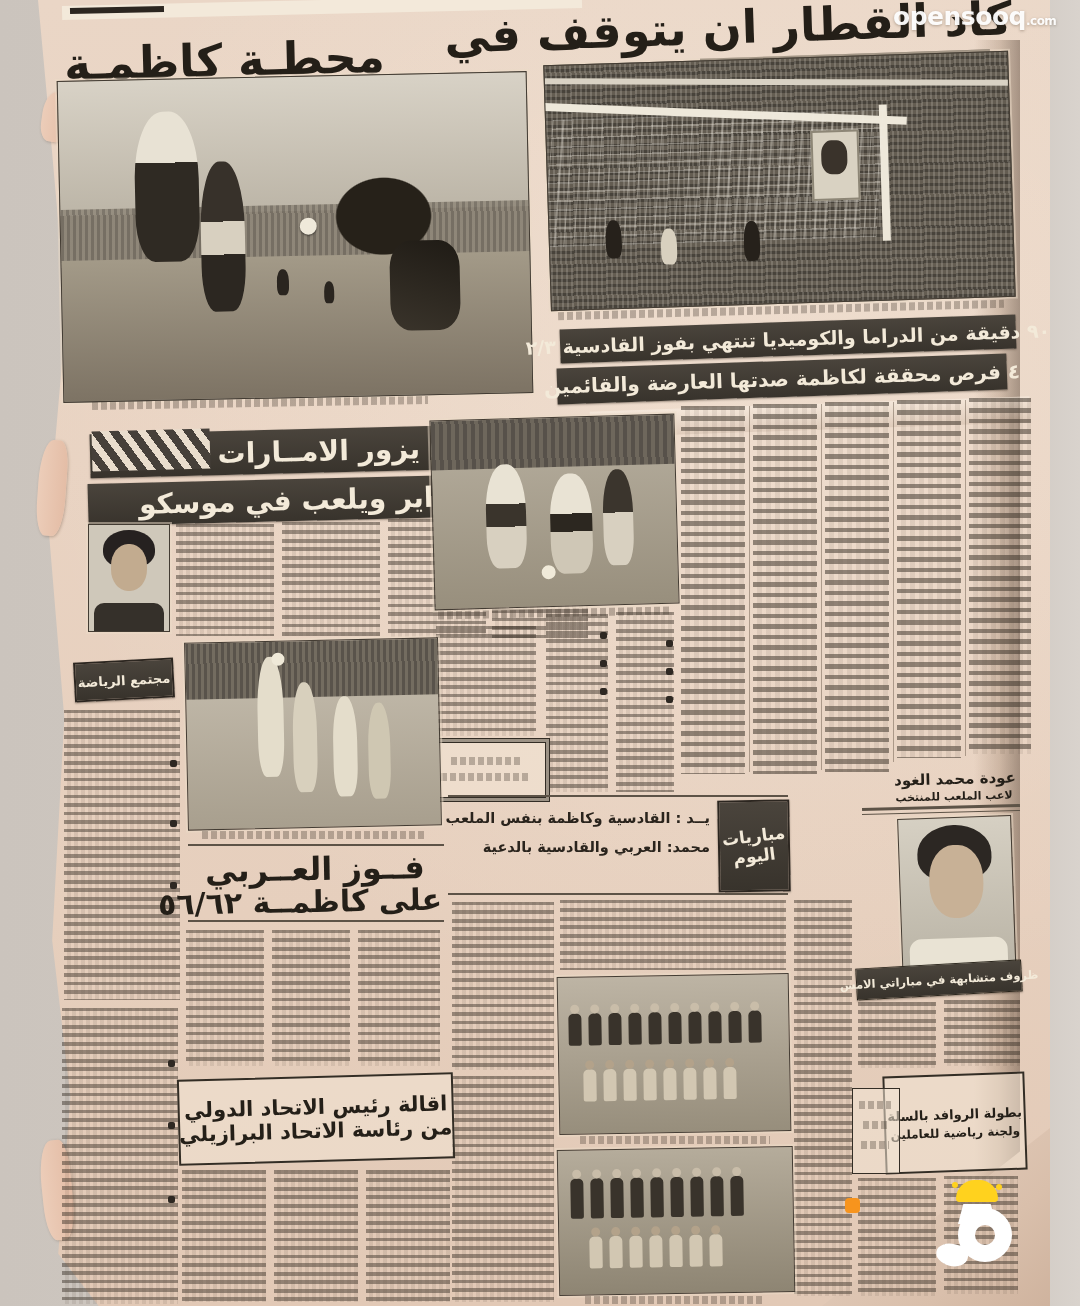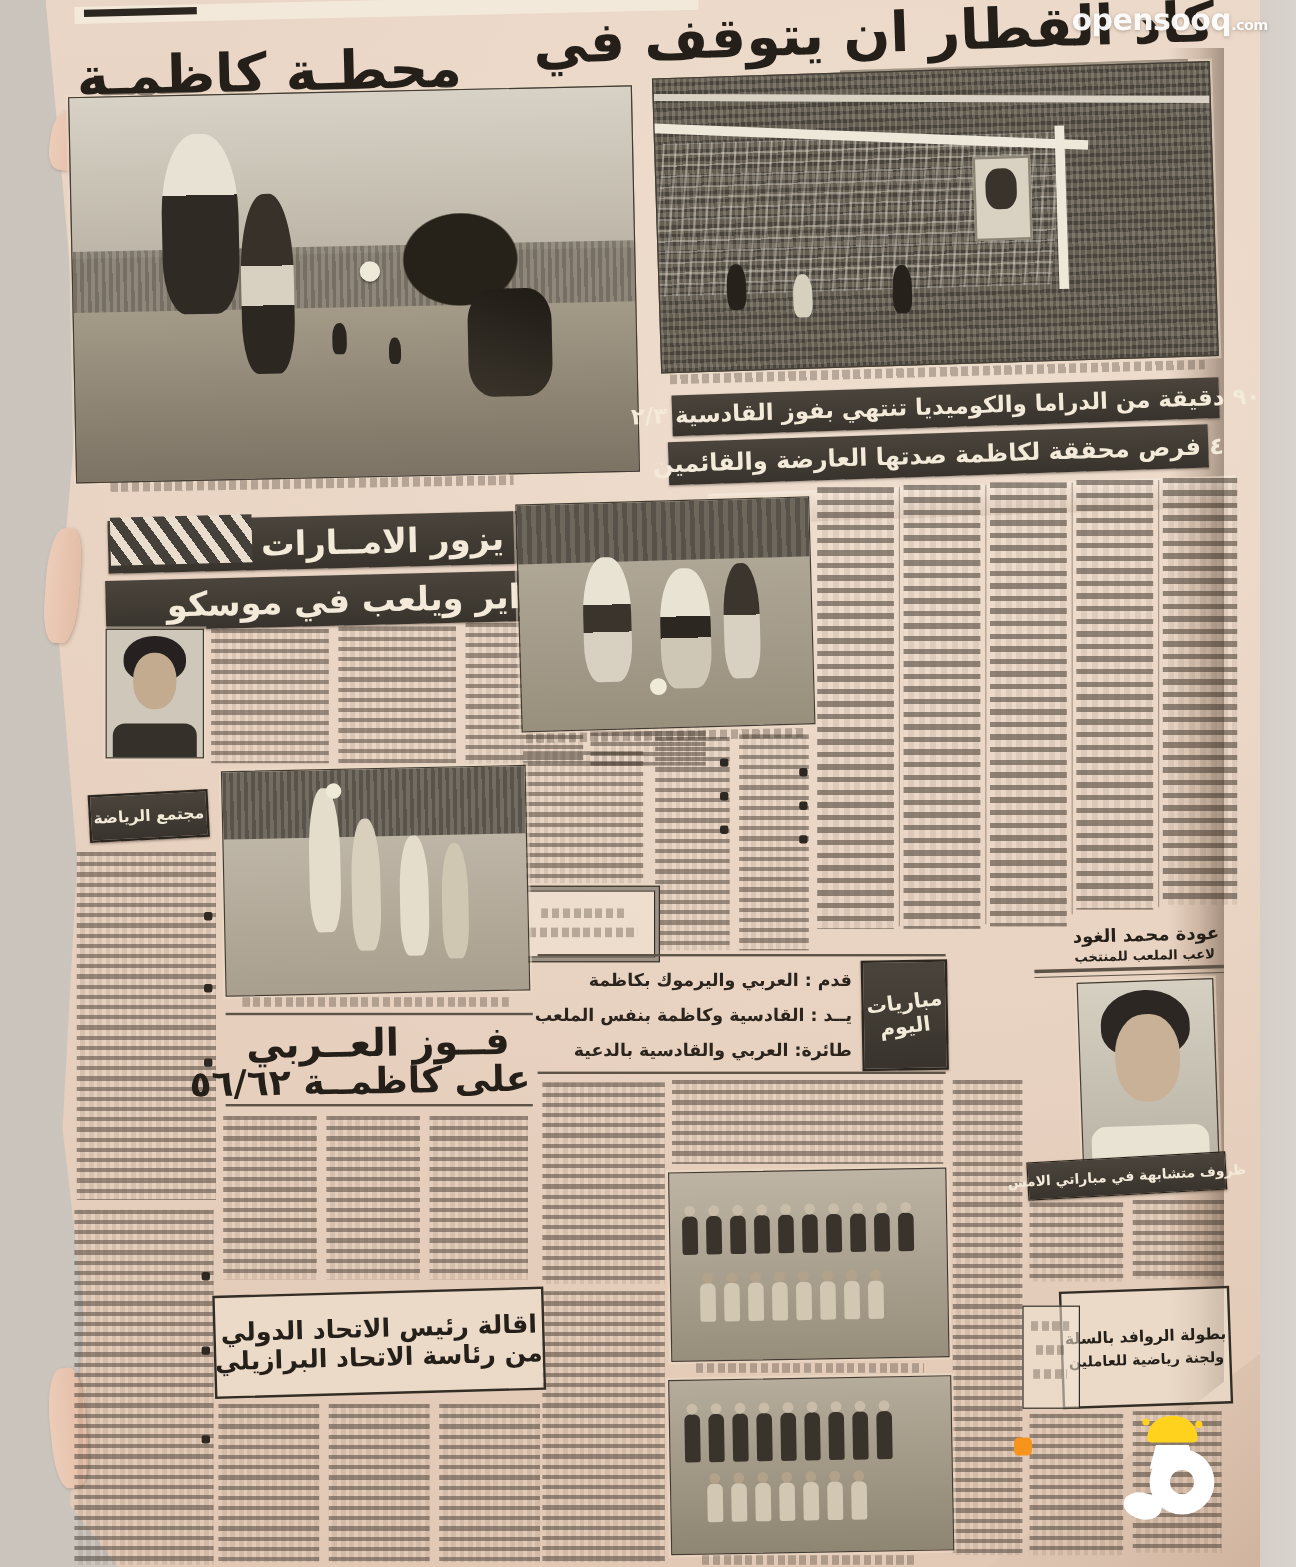--- a/index.html
+++ b/index.html
@@ -180,23 +180,22 @@
   <div class="abs hr" style="left:188px;top:844px;width:256px;height:2px;"></div>
   <div class="abs head" style="left:190px;top:850px;width:250px;font-size:32px;text-align:center;transform:rotate(-1deg);">فــوز العــربي</div>
   <div class="abs head" style="left:186px;top:884px;width:256px;font-size:30px;text-align:center;transform:rotate(-1deg);">على كاظمــة ٥٦/٦٢</div>
   <div class="abs hr" style="left:188px;top:920px;width:256px;height:2px;"></div>
   <div class="abs txt fine" style="left:186px;top:930px;width:78px;height:136px;"></div>
   <div class="abs txt fine" style="left:272px;top:930px;width:78px;height:136px;"></div>
   <div class="abs txt fine" style="left:358px;top:930px;width:82px;height:136px;"></div>
 
   <div class="abs hr" style="left:448px;top:795px;width:340px;height:2px;"></div>
   <div class="abs" style="left:448px;top:804px;width:262px;height:86px;direction:rtl;">
-    <div style="font-size:14.5px;font-weight:bold;color:#2a241d;line-height:29px;white-space:nowrap;">قدم : العربي واليرموك بكاظمة</div>
     <div style="font-size:14.5px;font-weight:bold;color:#2a241d;line-height:29px;white-space:nowrap;">يــد : القادسية وكاظمة بنفس الملعب</div>
-    <div style="font-size:14.5px;font-weight:bold;color:#2a241d;line-height:29px;white-space:nowrap;">طائرة: العربي والقادسية بالدعية</div>
+    <div style="font-size:14.5px;font-weight:bold;color:#2a241d;line-height:29px;white-space:nowrap;">محمد: العربي والقادسية بالدعية</div>
   </div>
   <div class="abs bar" style="left:718px;top:800px;width:68px;height:88px;flex-direction:column;font-size:17px;transform:rotate(-1deg);border:2px solid #2c2620;">
     <span style="display:block;transform:rotate(-6deg);">مباريات</span>
     <span style="display:block;transform:rotate(-6deg);">اليوم</span>
   </div>
   <div class="abs hr" style="left:448px;top:893px;width:340px;height:2px;"></div>
 
   <div class="abs txt fine" style="left:560px;top:900px;width:226px;height:70px;"></div>
   <div class="abs txt fine" style="left:452px;top:902px;width:102px;height:168px;"></div>
   <div class="abs txt fine" style="left:452px;top:1076px;width:102px;height:226px;"></div>

